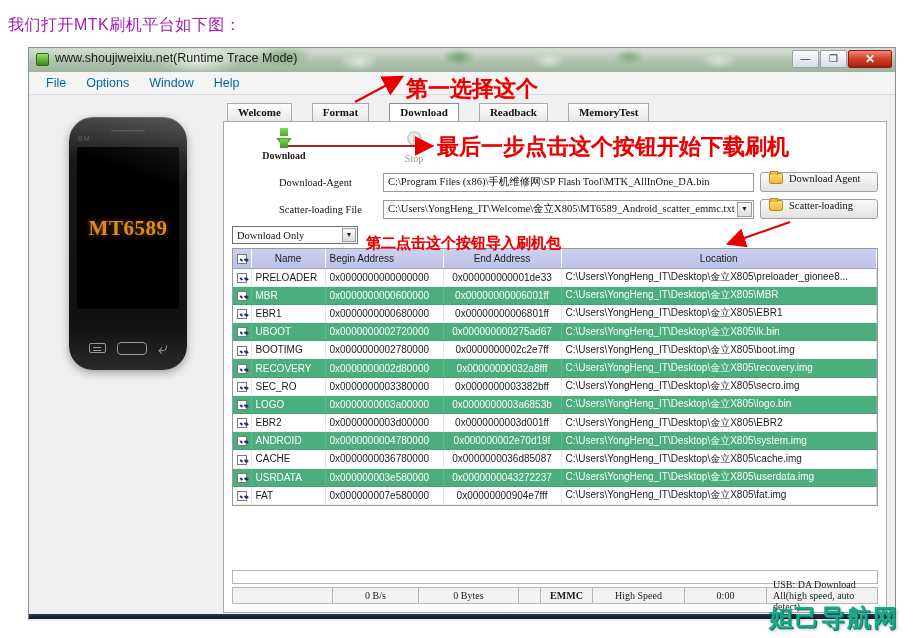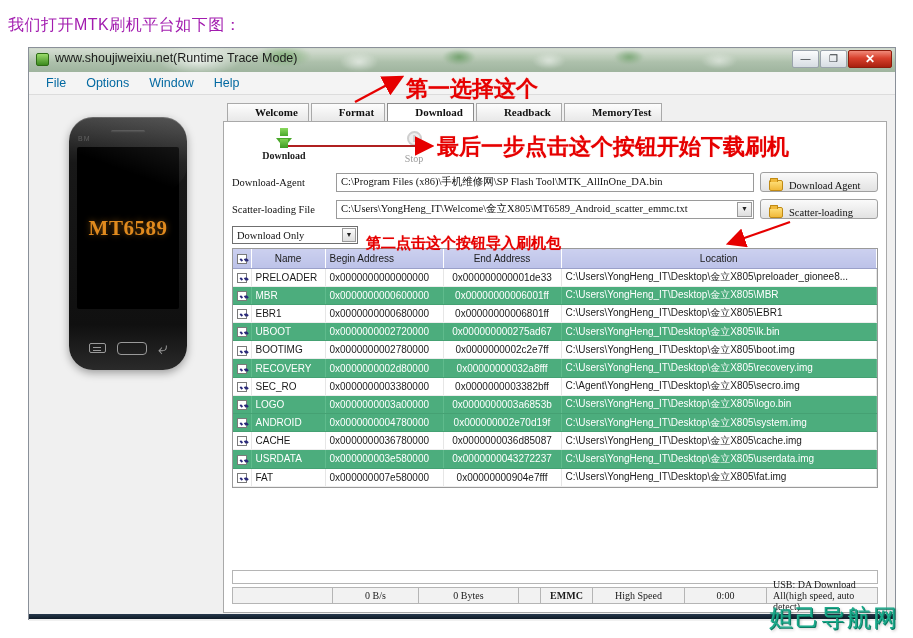--- a/index.html
+++ b/index.html
@@ -127,24 +127,24 @@
   .content {
     position:absolute; left:192px; top:0; right:0; bottom:0;
     background:#f0f0f0; padding:8px 8px 0 2px;
   }
 
   
   .tabstrip { display:flex; align-items:flex-end; height:18px; padding-left:4px; }
   .tab {
     font-family:"Liberation Serif", serif;
     font-size:11px; color:#111; font-weight:bold;
-    padding:2px 10px 2px 27px; height:18px; line-height:13px;
+    padding:2px 10px 2px 10px; height:18px; line-height:13px;
     border:1px solid #a9a9a9; border-bottom:none;
     background: linear-gradient(180deg,#fdfdfd,#e8e8e8);
-    margin-right:2px; white-space:nowrap;
+    margin-right:20px; white-space:nowrap;
   }
   .tab.active { background:#ffffff; border-color:#8b8b8b; position:relative; z-index:2; }
 
   .panel {
     border:1px solid #a9a9a9; background:#ffffff;
     height:calc(100% - 18px - 8px);
     padding:6px 8px;
     position:relative;
   }
 
@@ -173,39 +173,39 @@
   }
   .stop-circle:after {
     content:""; position:absolute; left:50%; top:2px; width:1.6px; height:7px;
     background:#cfcfcf; transform:translateX(-50%);
   }
 
   
   .frow { display:flex; align-items:center; margin-bottom:7px; }
   .flabel {
     font-family:"Liberation Serif", serif; font-size:10.5px; color:#111;
-    width:104px; white-space:nowrap;
+    width:104px; white-space:nowrap;margin-left:47px;
   }
   .finput {
     flex:1; height:19px; border:1px solid #9a9a9a; background:#fff;
     font-family:"Liberation Serif", serif; font-size:10.5px; color:#111;
     padding:2px 4px; line-height:14px; white-space:nowrap; overflow:hidden;
     display:flex; align-items:center;
   }
   .finput.combo { padding-right:18px; position:relative; }
   .combo-arrow {
     position:absolute; right:1px; top:1px; width:15px; height:15px;
     background: linear-gradient(180deg,#fbfbfb,#dedede); border:1px solid #9a9a9a;
     display:flex; align-items:center; justify-content:center; font-size:7px; color:#222;
   }
   .fbtn {
     margin-left:6px; height:20px; min-width:118px;
     border:1px solid #a0a0a0; border-radius:3px;
     background: linear-gradient(180deg,#fafafa,#e2e2e2);
-    display:flex; align-items:flex-end; gap:6px; padding:0 8px;
+    display:flex; align-items:flex-start; gap:6px; padding:0 8px;
     font-family:"Liberation Serif", serif; font-size:10.5px; color:#111;
     white-space:nowrap;
   }
   .folder {
     width:14px; height:11px; position:relative; flex:none;
     background: linear-gradient(180deg,#ffe07a,#f0b93a);
     border:1px solid #c08a14; border-radius:1px 2px 2px 2px;
   }
   .folder:before {
     content:""; position:absolute; left:0; top:-3px; width:6px; height:3px;
@@ -274,21 +274,21 @@
     text-shadow: 0 0 1px rgba(230,0,0,.4);
   }
   #ann1 { left:406px; top:74px; font-size:22px; }
   #ann2 { left:437px; top:132px; font-size:22px; }
   #ann3 { left:366px; top:234px; font-size:15px; }
 
   .annsvg { position:absolute; left:0; top:0; width:913px; height:638px; pointer-events:none; }
 
   .watermark {
     position:absolute; right:14px; bottom:4px;
-    font-size:24px; font-weight:normal; color:#1aa98a;
+    font-size:24px; font-weight:bold; color:#1aa98a;
     font-family:"DejaVu Sans", sans-serif;
     letter-spacing:2px;
     text-shadow: 1px 1px 0 #0d7a63, 2px 2px 3px rgba(0,0,0,.25);
   }
 </style>
 </head>
 <body>
 
 <div class="intro">我们打开MTK刷机平台如下图：</div>
 
@@ -432,28 +432,35 @@
                   <td class="col-name">RECOVERY</td>
                   <td class="col-begin">0x0000000002d80000</td>
                   <td class="col-end">0x00000000032a8fff</td>
                   <td class="">C:\Users\YongHeng_IT\Desktop\金立X805\recovery.img</td>
                 </tr>
                 <tr>
                   <td class="ckcell"><span class="ck"></span></td>
                   <td class="col-name">SEC_RO</td>
                   <td class="col-begin">0x0000000003380000</td>
                   <td class="col-end">0x0000000003382bff</td>
-                  <td class="">C:\Agent\YongHeng_IT\Desktop\金立X805\secro.img</td>
+                  <td class="">C:\Users\YongHeng_IT\Desktop\金立X805\secro.img</td>
                 </tr>
                 <tr class="alt">
                   <td class="ckcell"><span class="ck"></span></td>
                   <td class="col-name">LOGO</td>
                   <td class="col-begin">0x0000000003a00000</td>
                   <td class="col-end">0x0000000003a6853b</td>
                   <td class="">C:\Users\YongHeng_IT\Desktop\金立X805\logo.bin</td>
+                </tr>
+                <tr>
+                  <td class="ckcell"><span class="ck"></span></td>
+                  <td class="col-name">EBR2</td>
+                  <td class="col-begin">0x0000000003d00000</td>
+                  <td class="col-end">0x0000000003d001ff</td>
+                  <td class="">C:\Users\YongHeng_IT\Desktop\金立X805\EBR2</td>
                 </tr>
                 <tr class="alt">
                   <td class="ckcell"><span class="ck"></span></td>
                   <td class="col-name">ANDROID</td>
                   <td class="col-begin">0x0000000004780000</td>
                   <td class="col-end">0x000000002e70d19f</td>
                   <td class="">C:\Users\YongHeng_IT\Desktop\金立X805\system.img</td>
                 </tr>
                 <tr>
                   <td class="ckcell"><span class="ck"></span></td>

